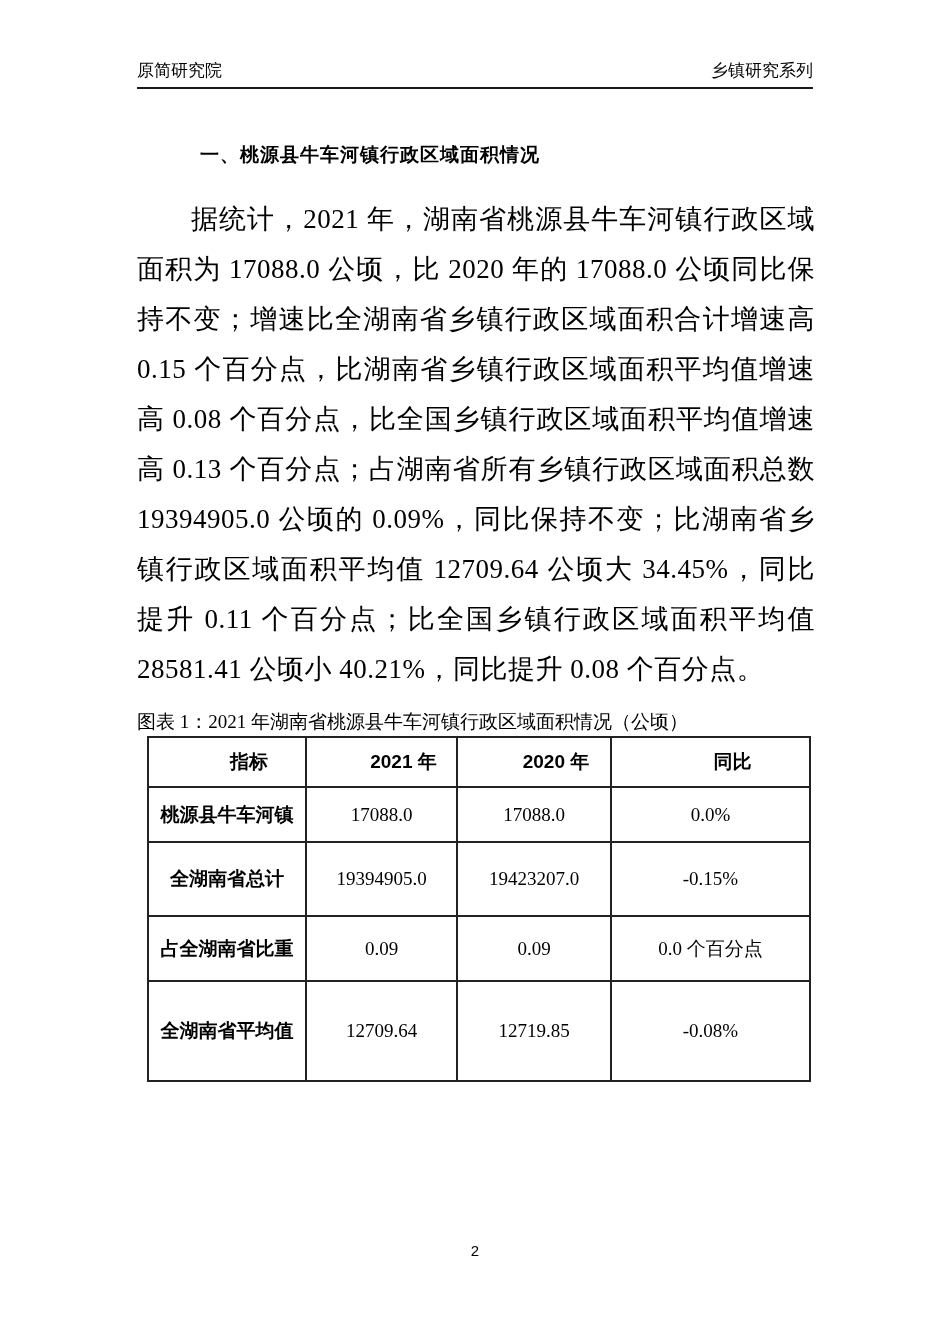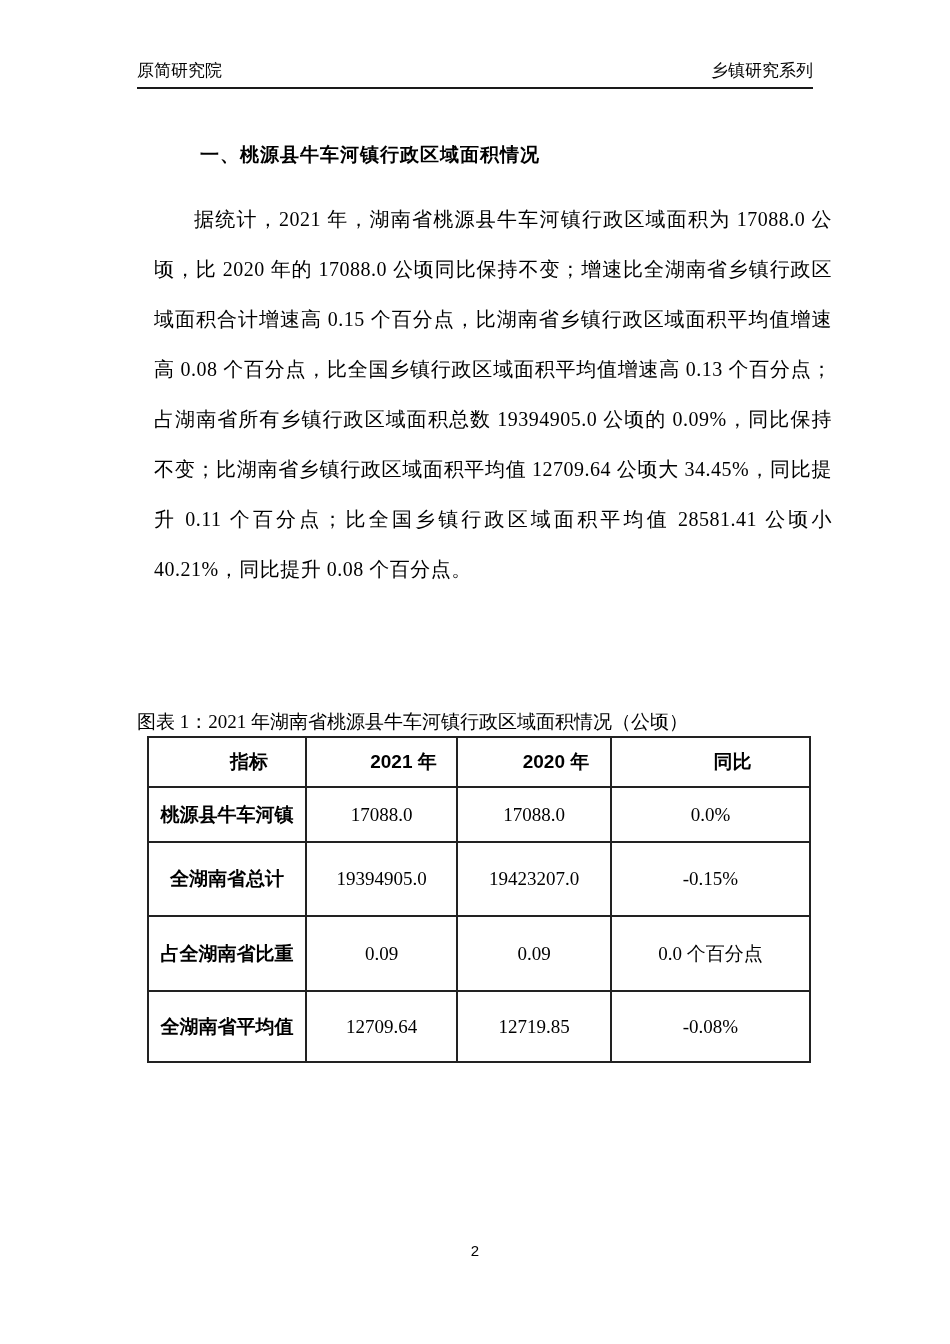--- a/index.html
+++ b/index.html
@@ -40,27 +40,26 @@
     font-weight: bold;
     letter-spacing: 1px;
     font-family: "Liberation Serif", "DejaVu Serif", serif;
   }
   
   .body-paragraph {
     position: absolute;
     left: 137px;
     width: 678px;
     top: 194px;
-    font-size: 20px;
+    font-size: 27px;
     line-height: 50px;
     text-align: justify;
     text-justify: inter-ideograph;
     text-indent: 2em;
     letter-spacing: 0.5px;
-    margin-left: 17px;
   }
   
   .table-caption {
     position: absolute;
     left: 137px;
     width: 678px;
     top: 709px;
     font-size: 19px;
     text-align: left;
   }
@@ -89,22 +88,22 @@
   .data-table td.row-label {
     font-family: "Liberation Sans", "DejaVu Sans", sans-serif;
     font-weight: bold;
   }
   .data-table td {
     font-family: "Liberation Serif", "DejaVu Serif", serif;
   }
   tr.h-header { height: 50px; }
   tr.h-r1 { height: 55px; }
   tr.h-r2 { height: 74px; }
-  tr.h-r3 { height: 75px; }
-  tr.h-r4 { height: 71px; }
+  tr.h-r3 { height: 65px; }
+  tr.h-r4 { height: 100px; }
   tr.h-r5 { height: 49px; }
   
   .source-note {
     position: absolute;
     left: 180px;
     top: 1121px;
     font-size: 19px;
   }
   
   .page-number {

